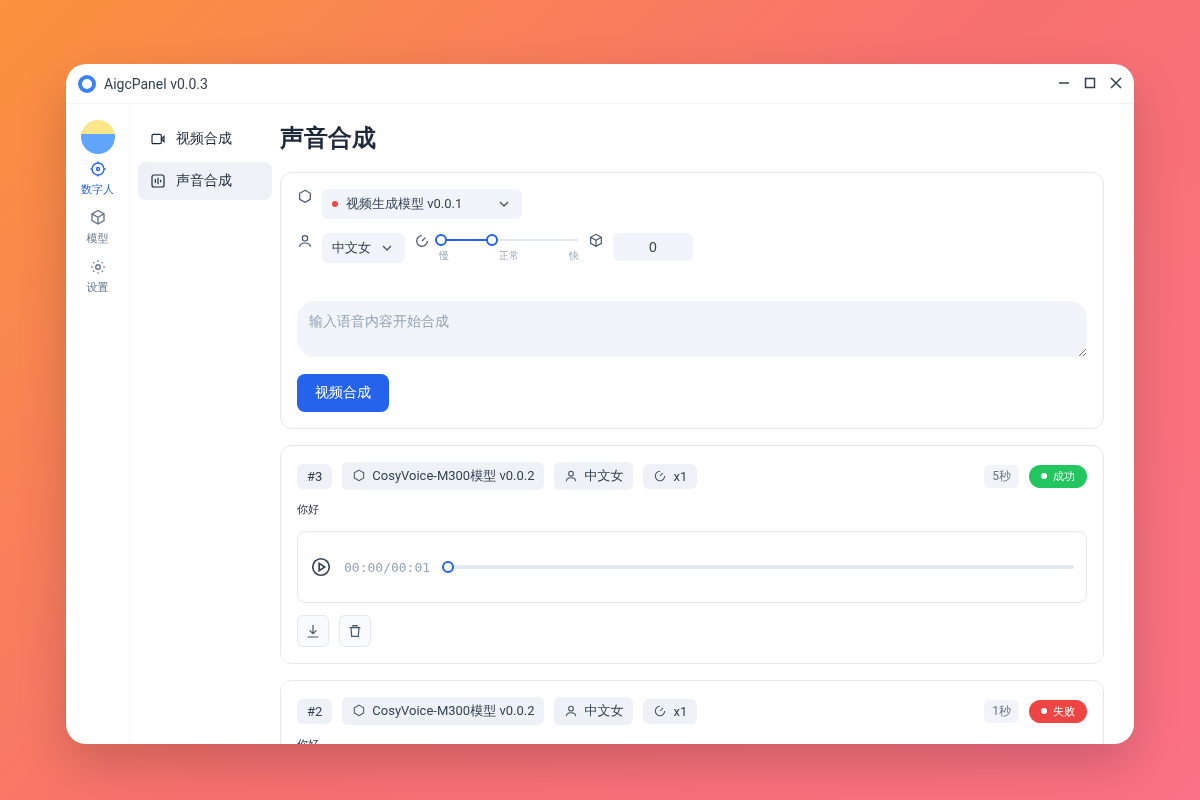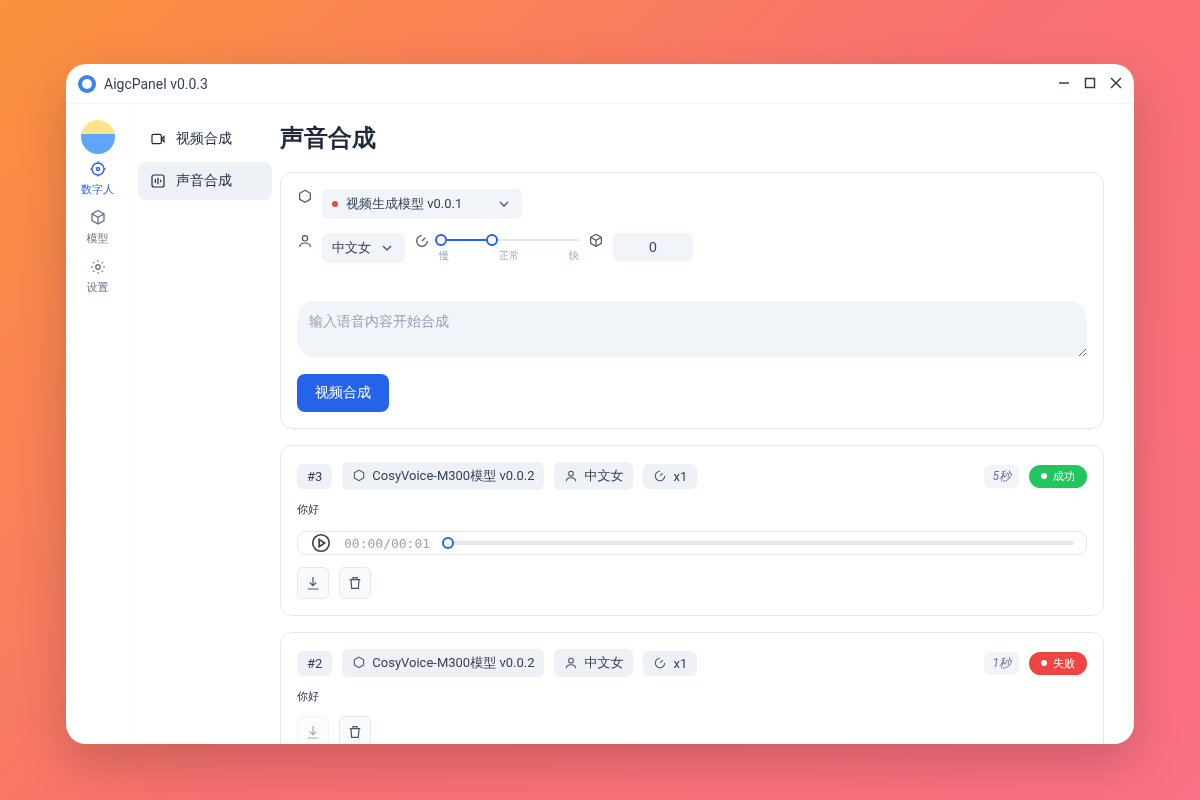--- a/index.html
+++ b/index.html
@@ -128,27 +128,27 @@
 .chip .small-icon { width:14px; height:14px; }
 .task-right { margin-left:auto; display:flex; align-items:center; gap:10px; }
 .status-pill {
   display:inline-flex; align-items:center; gap:6px;
   border-radius:999px; padding:4px 12px;
   font-size:11px; color:#fff;
 }
 .status-pill.success { background:#22c55e; }
 .status-pill.fail { background:#ef4444; }
 .status-pill .dot-white { width:6px; height:6px; border-radius:50%; background:#fff; }
-.duration { font-size:12px; color:#64748b; background:#f1f5f9; padding:3px 8px; border-radius:6px;font-style:italic; }
+.duration { font-size:12px; color:#64748b; background:#f1f5f9; padding:3px 8px; border-radius:6px; }
 .task-body { margin-top:12px; font-size:11px; }
 .player {
   margin-top:14px;
   display:flex; align-items:center; gap:12px;
   border:1px solid #e5e7eb; border-radius:8px;
-  padding:0 12px;
+  padding:24px 12px;
 }
 .play-icon { width:22px; height:22px; color:#334155; cursor:pointer; }
 .time-code { font-family: ui-monospace, Menlo, monospace; font-size:13px; color:#94a3b8; }
 .progress { flex:1; height:4px; background:#e2e8f0; border-radius:2px; position:relative; }
 .progress .dot { position:absolute; left:0; top:-4px; width:12px; height:12px; border:2px solid #2563eb; background:#fff; border-radius:50%; }
 .task-actions { margin-top:12px; display:flex; gap:10px; }
 .icon-btn {
   width:32px; height:32px; border:1px solid #e5e7eb; background:#f8fafc;
   border-radius:6px; display:flex; align-items:center; justify-content:center;
   cursor:pointer; color:#475569;

